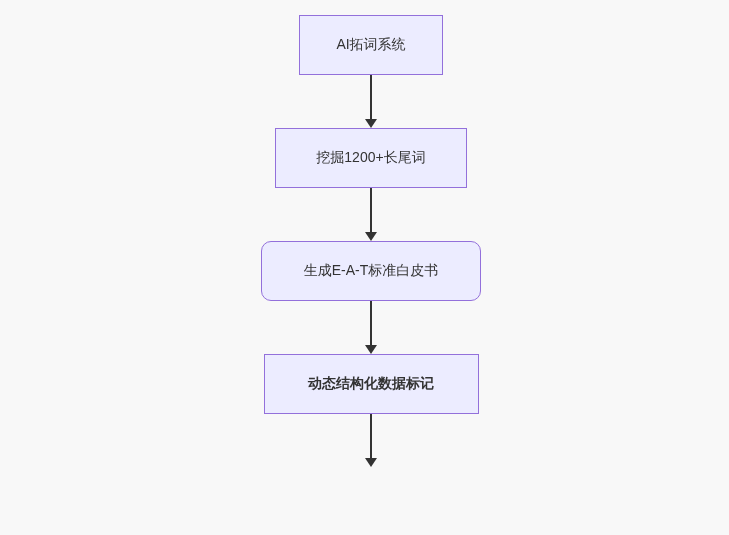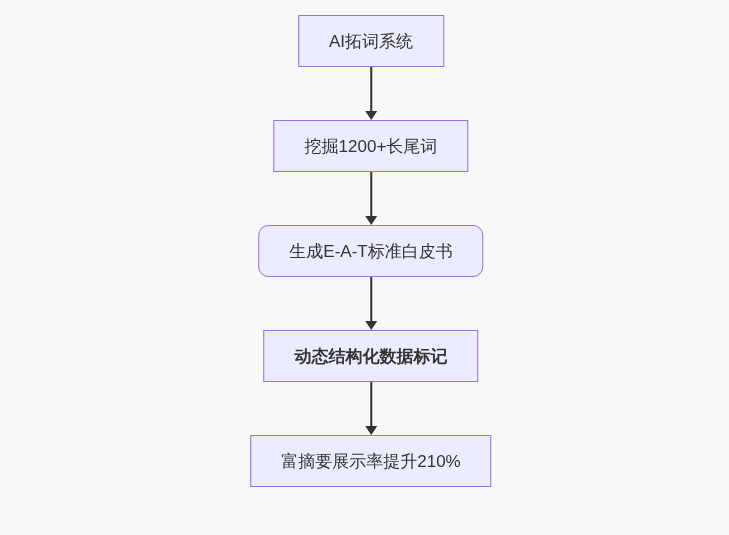--- a/index.html
+++ b/index.html
@@ -20,26 +20,26 @@
     top: 15px;
     transform: translateX(-50%);
     display: flex;
     flex-direction: column;
     align-items: center;
   }
   .node {
     box-sizing: border-box;
     background: #ececff;
     border: 1.5px solid #9370db;
-    height: 52px;
+    height: 60px;
     padding: 0 30px;
     display: flex;
     align-items: center;
     justify-content: center;
-    font-size: 17px;
+    font-size: 14px;
     color: #333333;
     white-space: nowrap;
     text-align: center;
   }
   .node.w1 { min-width: 144px; }
   .node.w2 { min-width: 192px; }
   .node.w3 { min-width: 220px; border-radius: 10px; }
   .node.w4 { min-width: 215px; font-weight: bold; }
   .node.w5 { min-width: 234px; }
   .edge {
@@ -95,17 +95,14 @@
 
   <div class="node w4">
     <span>动态结构化数据标记</span>
   </div>
 
   <div class="edge">
     <div class="line"></div>
     <div class="head"></div>
   </div>
 
-  <div class="node w5">
-    <span>富摘要展示率提升210%</span>
-  </div>
 
 </div>
 
 </body></html>

